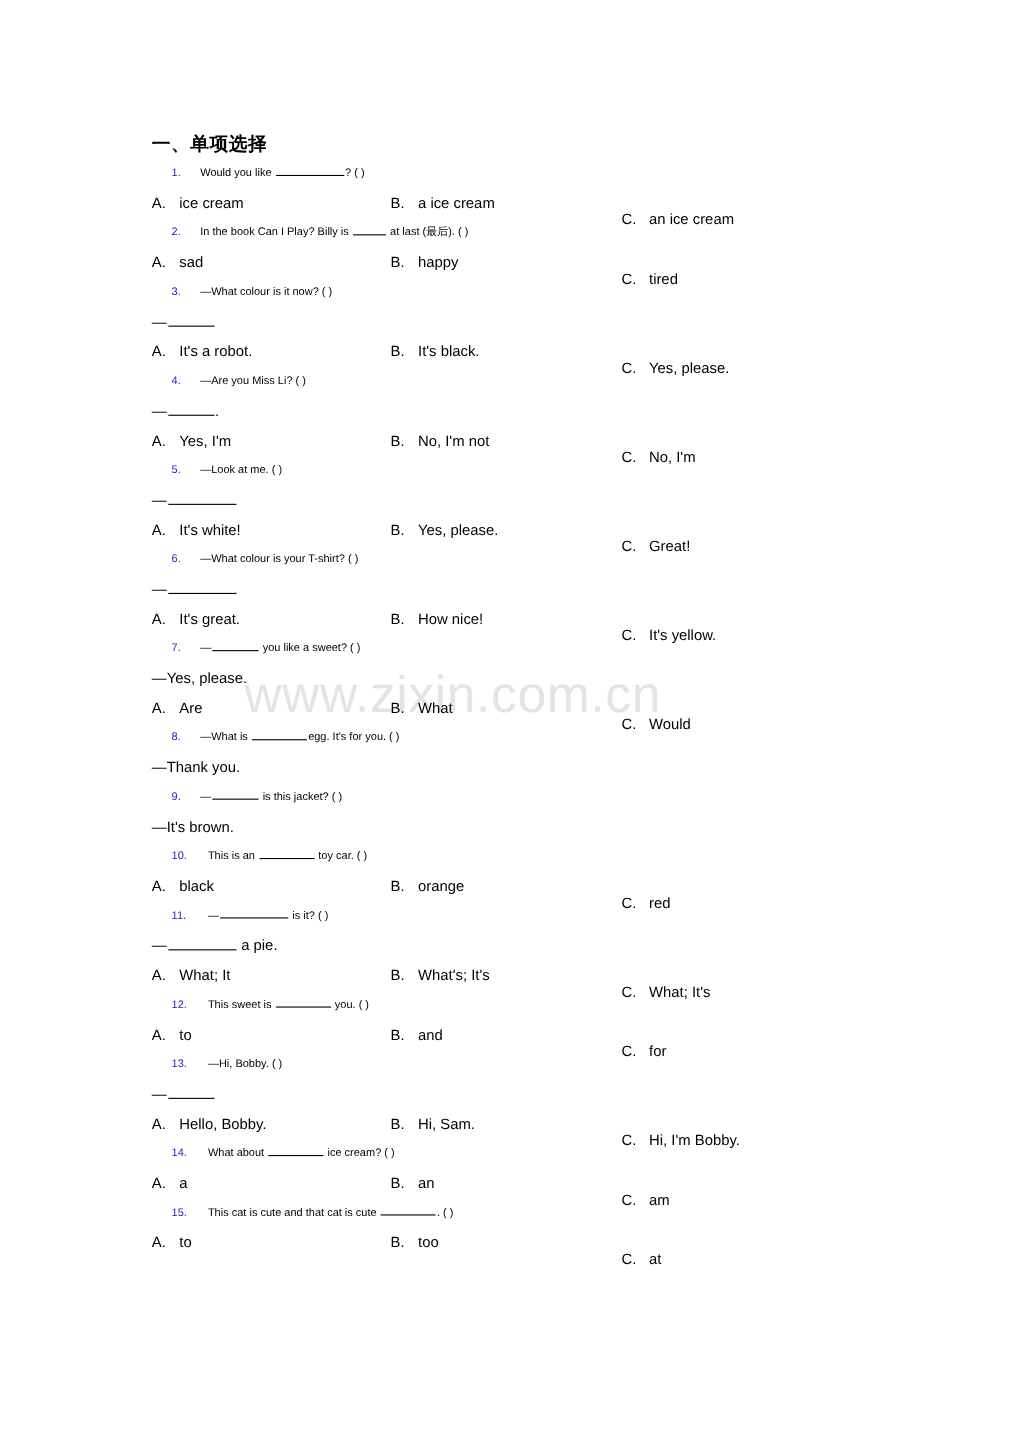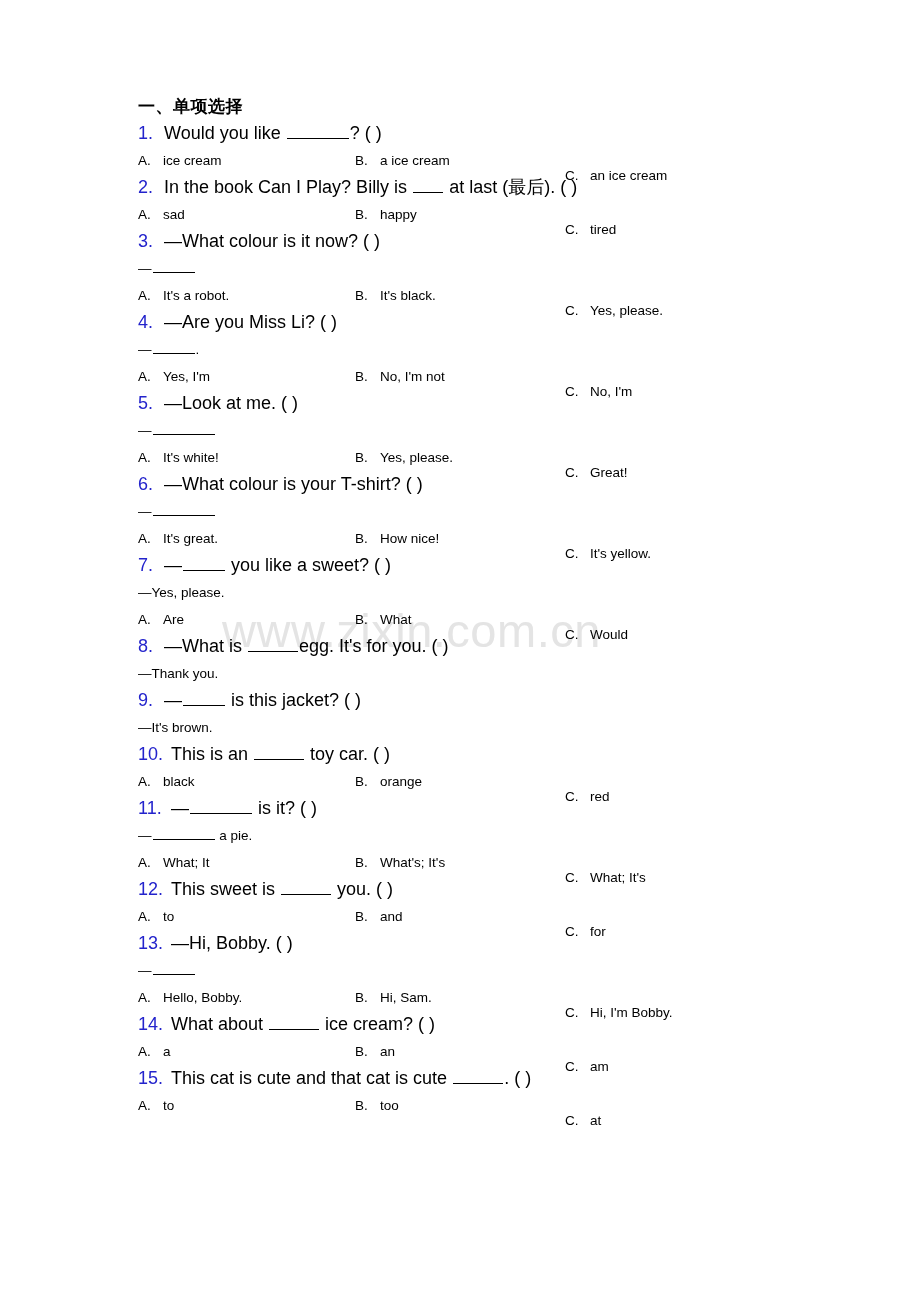--- a/index.html
+++ b/index.html
@@ -30,38 +30,39 @@
     letter-spacing: 0.5px;
     color: #e4e4e4;
     font-family: "Liberation Sans", "DejaVu Sans", sans-serif;
     white-space: nowrap;
     z-index: 0;
     user-select: none;
   }
   .content {
     position: absolute;
     left: 138px;
-    top: 96px;
+    top: 120px;
     width: 740px;
     z-index: 2;
   }
   .section-title {
     font-size: 17px;
     font-weight: 600;
     color: #000000;
     line-height: 22px;
     margin: 0 0 2px 0;
     letter-spacing: 0.5px;
   }
   .qline {
-    font-size: 18px;
+    font-size: 10px;
     line-height: 27px;
     height: 27px;
     white-space: nowrap;
     color: #000000;
+    margin-left: 18px;
   }
   .qnum {
     color: #2323cc;
     display: inline-block;
     min-width: 26px;
   }
   .qnum.wide {
     min-width: 33px;
   }
   .blank {

